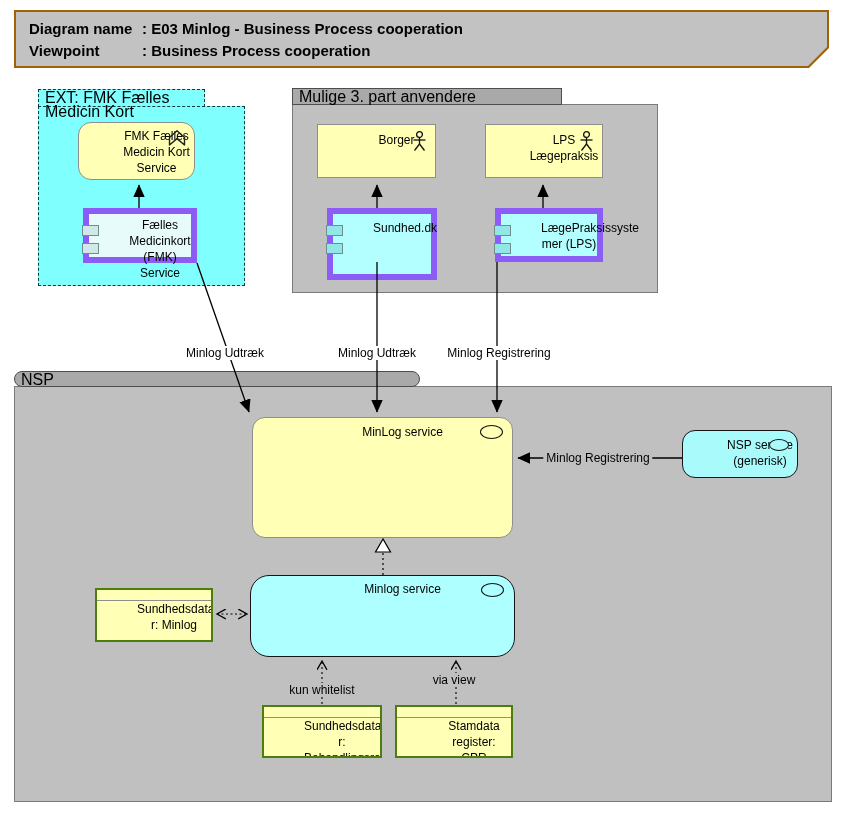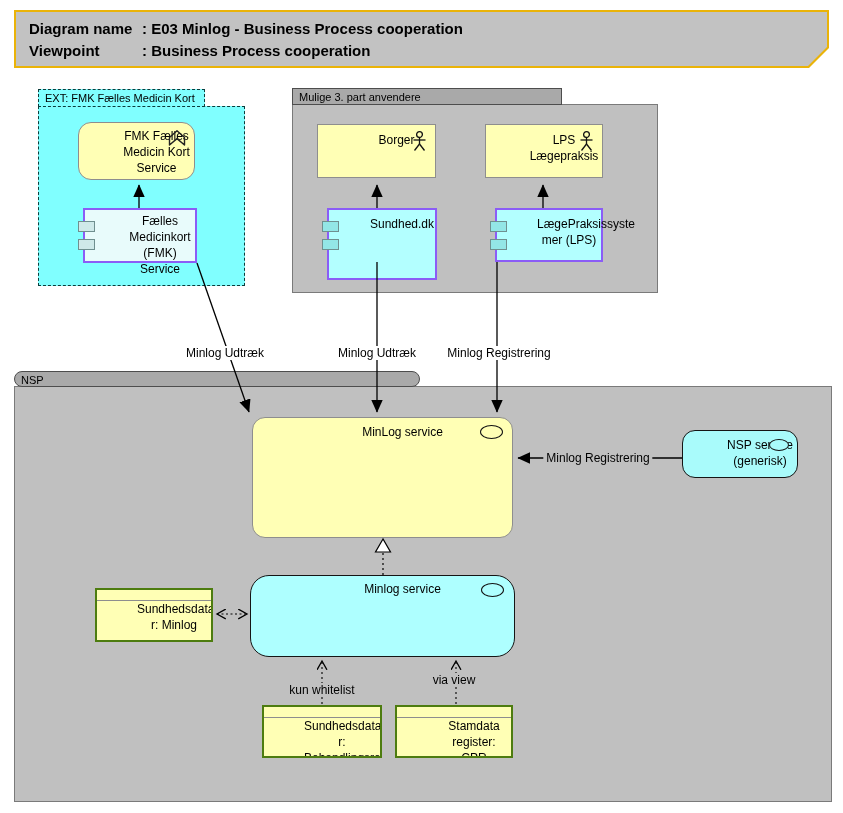--- a/index.html
+++ b/index.html
@@ -1,43 +1,43 @@
 <!DOCTYPE html>
 <html><head>
 <meta charset="utf-8">
 <style>
   html,body{margin:0;padding:0;background:#ffffff;}
   .canvas{position:relative;width:843px;height:813px;background:#ffffff;overflow:hidden;
           font-family:"Liberation Sans","DejaVu Sans",sans-serif;color:#000;}
 
   
-  .title-box{position:absolute;left:14px;top:10px;width:815px;height:58px;background:#eab308;
+  .title-box{position:absolute;left:14px;top:10px;width:815px;height:58px;background:#a16207;
              clip-path:polygon(0 0,100% 0,100% calc(100% - 20px),calc(100% - 20px) 100%,0 100%);}
   .title-inner{position:absolute;inset:2px;background:#c2c2c2;
              clip-path:polygon(0 0,100% 0,100% calc(100% - 19px),calc(100% - 19px) 100%,0 100%);
              padding:6px 0 0 13px;box-sizing:border-box;}
   .title-row{font-size:15px;font-weight:bold;line-height:22px;white-space:pre;}
   .title-label{display:inline-block;width:113px;}
 
   
-  .grp-tab{position:absolute;box-sizing:border-box;font-size:11px;line-height:14px;padding:1px 0 0 6px;}
+  .grp-tab{position:absolute;box-sizing:border-box;font-size:16px;line-height:14px;padding:1px 0 0 6px;}
   .grp-body{position:absolute;box-sizing:border-box;}
   .gray-tab{background:#a9a9a9;border:1px solid #4d4d4d;}
   .gray-body{background:#c0c0c0;border:1px solid #7a7a7a;}
   .cyan-tab{background:#80ffff;border:1px dashed #0c3c3c;border-bottom:1px dashed #0c3c3c;}
   .cyan-body{background:#80ffff;border:1px dashed #0c3c3c;}
 
   
   .node{position:absolute;box-sizing:border-box;font-size:12px;line-height:16px;text-align:center;}
   .node-label{white-space:pre-line;display:block;padding-left:40px;}
   .yellow-rect{background:#ffffb5;border:1px solid #8e8e8e;}
   .yellow-round{background:#ffffb5;border:1px solid #8e8e8e;border-radius:13px;}
   .cyan-round{background:#a9fbfb;border:1px solid #151515;border-radius:13px;}
   .cyan-round-big{background:#aeffff;border:1px solid #151515;border-radius:19px;}
-  .comp{border:2px solid #8b5cf6;}
+  .comp{border:6px solid #8b5cf6;}
   .comp-light{background:#e8fbfb;}
   .comp-cyan{background:#b3ffff;}
   .comp-tab{position:absolute;left:-7px;width:17px;height:11px;box-sizing:border-box;border:1px solid #6f8f8f;}
   .comp-light .comp-tab{background:#cfe9e9;}
   .comp-cyan .comp-tab{background:#93e6e6;}
   .dataobj{background:#ffffb5;border:2px solid #4d7c0f;overflow:hidden;}
   .dataobj-bar{height:10px;border-bottom:1px solid #8e8e8e;}
   .icon{position:absolute;pointer-events:none;}
 
   

